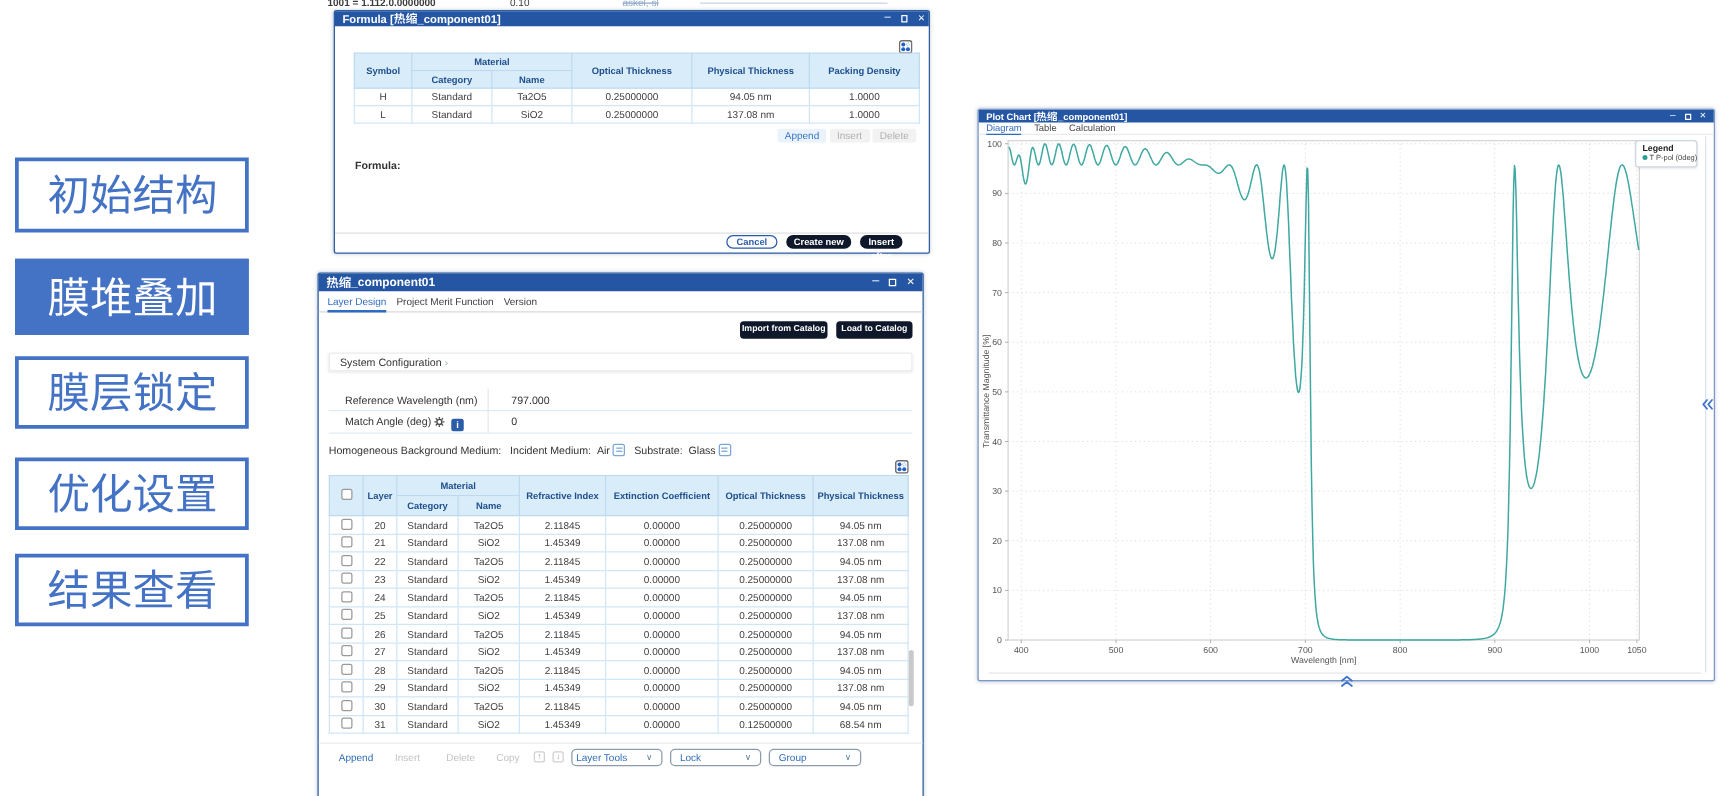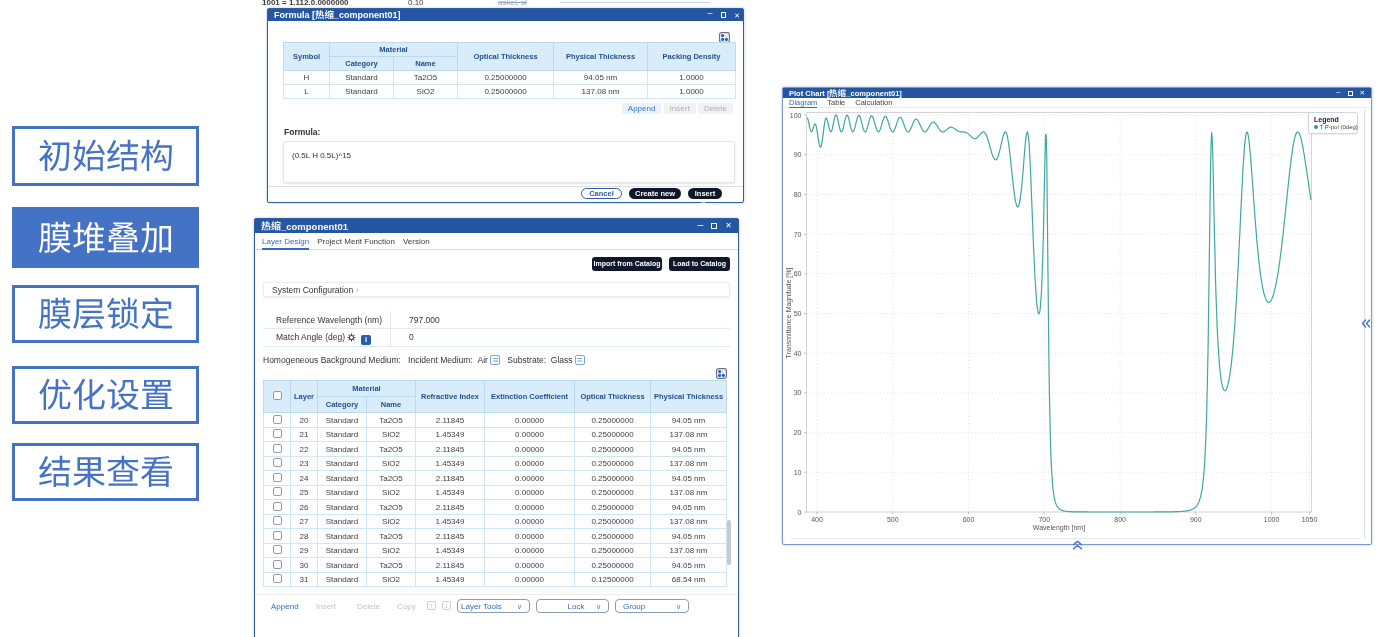--- a/index.html
+++ b/index.html
@@ -130,23 +130,20 @@
           <td>1.0000</td>
         </tr>
   </tbody>
     </table>
   <div class="abs" style="right:10px;top:94px;font-size:8px;">
     <span class="blink" style="background:#eaf3fc;padding:1px 6px;border-radius:2px;">Append</span>
     <span class="gbtn" style="padding:1px 6px;">Insert</span>
     <span class="gbtn" style="padding:1px 6px;">Delete</span>
   </div>
   <div class="abs" style="left:16px;top:118px;font-size:8.5px;font-weight:bold;color:#333;">Formula:</div>
-  <div class="abs" style="left:15px;top:132px;width:452px;height:42px;border:1px solid #e4e4e4;border-radius:2px;box-shadow:0 1px 2px rgba(0,0,0,.1);">
-    <div style="margin:9px 0 0 8px;font-size:8px;color:#333;">(0.5L H 0.5L)^15</div>
-  </div>
   <div class="abs" style="left:0;right:0;top:177px;border-top:1px solid #e0e0e0;"></div>
   <span class="abs" style="left:313px;top:179px;width:41px;height:11px;line-height:10px;border:1px solid #2a5caa;color:#2a5caa;border-radius:6px;font-size:7.5px;font-weight:bold;text-align:center;">Cancel</span>
   <span class="btn abs" style="left:361px;top:179px;width:52px;height:11px;line-height:11px;font-size:7.5px;border-radius:6px;">Create new</span>
   <span class="btn abs" style="left:420px;top:179px;width:34px;height:11px;line-height:11px;font-size:7.5px;border-radius:6px;">Insert after</span>
 </div>
 
 <div class="win" style="left:254px;top:218px;width:485px;height:494px;">
   <div class="tbar" style="height:14px;font-size:9.5px;"><svg style="vertical-align:-1.5px" width="20.0" height="10.0" viewBox="0 0 2000 1000" fill="#ffffff">
         <path transform="translate(0,860) scale(1,-1)" d="M327 109C338 47 346 -35 346 -84L464 -67C463 -18 451 61 438 122ZM531 111C553 49 576 -31 582 -80L702 -57C694 -7 668 71 643 130ZM735 113C780 48 833 -40 854 -94L968 -43C943 12 887 97 841 157ZM156 150C124 80 73 0 33 -47L148 -94C189 -38 239 47 271 120ZM541 851 539 711H422V610H535C532 564 527 522 520 484L461 517L410 443L399 546L300 523V606H404V716H300V847H190V716H57V606H190V498L34 465L58 349L190 382V289C190 277 186 273 172 273C159 273 117 273 77 275C91 244 106 198 109 167C176 167 223 170 257 187C291 205 300 234 300 288V410L406 437L404 434L488 383C461 326 421 279 359 242C385 222 419 180 433 153C504 197 552 252 584 320C622 294 656 270 679 249L739 345C710 368 667 396 620 425C634 480 642 542 646 610H739C734 340 735 171 863 171C938 171 969 207 980 330C953 338 913 356 891 375C888 304 882 274 868 274C837 274 841 433 852 711H651L654 851Z"></path>
         <path transform="translate(1000,860) scale(1,-1)" d="M33 68 60 -45C149 -9 259 36 363 79L343 177C229 135 111 92 33 68ZM578 824C589 804 600 781 611 758H369V576H453C427 483 381 377 322 305L323 343L210 318C268 399 324 492 369 582L278 637C264 603 248 568 230 535L161 530C213 611 263 711 298 804L193 852C162 735 100 609 80 577C60 544 44 522 23 517C37 488 54 435 60 413C75 420 97 426 175 436C145 386 119 347 105 331C77 294 57 271 33 266C45 239 62 190 67 169C89 184 125 197 325 248L322 289C340 268 362 236 373 216C388 232 402 250 416 270V-88H516V454C535 498 551 543 564 586L478 607V660H846V590H960V758H734C720 788 701 827 682 857ZM573 401V-87H674V-47H830V-82H936V401H781L801 473H950V568H562V473H686L674 401ZM674 133H830V46H674ZM674 225V308H830V225Z"></path>
@@ -336,21 +333,21 @@
     </table>
   <div class="abs" style="left:472px;top:301px;width:4px;height:45px;background:#c9c9c9;border-radius:2px;"></div>
   <div class="abs" style="left:0;right:0;top:375px;border-top:1px solid #ececec;"></div>
   <div class="abs" style="left:16px;top:383px;font-size:8px;color:#2f6db8;">Append</div>
   <div class="abs" style="left:61px;top:383px;font-size:8px;color:#c3c3c3;">Insert</div>
   <div class="abs" style="left:102px;top:383px;font-size:8px;color:#c3c3c3;">Delete</div>
   <div class="abs" style="left:142px;top:383px;font-size:8px;color:#c3c3c3;">Copy</div>
   <div class="abs" style="left:172px;top:382px;width:9px;height:9px;border:1px solid #d0d0d0;border-radius:2px;color:#a8a8a8;font-size:7px;text-align:center;line-height:8px;">↑</div>
   <div class="abs" style="left:187px;top:382px;width:9px;height:9px;border:1px solid #d0d0d0;border-radius:2px;color:#a8a8a8;font-size:7px;text-align:center;line-height:8px;">↓</div>
   <span class="dd" style="position:absolute;left:202px;top:380px;width:73px;height:14px;line-height:13px;padding-left:3px;font-size:8px;">Layer Tools<span style="position:absolute;right:7px;top:0px;font-size:7px;color:#5b7ea8;">∨</span></span>
-  <span class="dd" style="position:absolute;left:281px;top:380px;width:73px;height:14px;line-height:13px;padding-left:7px;font-size:8px;text-align:center;">Lock<span style="position:absolute;right:7px;top:0px;font-size:7px;color:#5b7ea8;">∨</span></span>
+  <span class="dd" style="position:absolute;left:281px;top:380px;width:73px;height:14px;line-height:13px;padding-left:7px;font-size:8px;">Lock<span style="position:absolute;right:7px;top:0px;font-size:7px;color:#5b7ea8;">∨</span></span>
   <span class="dd" style="position:absolute;left:360px;top:380px;width:74px;height:14px;line-height:13px;padding-left:7px;font-size:8px;">Group<span style="position:absolute;right:7px;top:0px;font-size:7px;color:#5b7ea8;">∨</span></span>
 </div>
 
 <div class="win" style="left:782px;top:87px;width:590px;height:458px;border-color:#7c98c6;">
   <div class="tbar" style="height:10px;font-size:7.5px;">Plot Chart [<svg style="vertical-align:-1px" width="17.0" height="8.5" viewBox="0 0 2000 1000" fill="#ffffff">
         <path transform="translate(0,860) scale(1,-1)" d="M327 109C338 47 346 -35 346 -84L464 -67C463 -18 451 61 438 122ZM531 111C553 49 576 -31 582 -80L702 -57C694 -7 668 71 643 130ZM735 113C780 48 833 -40 854 -94L968 -43C943 12 887 97 841 157ZM156 150C124 80 73 0 33 -47L148 -94C189 -38 239 47 271 120ZM541 851 539 711H422V610H535C532 564 527 522 520 484L461 517L410 443L399 546L300 523V606H404V716H300V847H190V716H57V606H190V498L34 465L58 349L190 382V289C190 277 186 273 172 273C159 273 117 273 77 275C91 244 106 198 109 167C176 167 223 170 257 187C291 205 300 234 300 288V410L406 437L404 434L488 383C461 326 421 279 359 242C385 222 419 180 433 153C504 197 552 252 584 320C622 294 656 270 679 249L739 345C710 368 667 396 620 425C634 480 642 542 646 610H739C734 340 735 171 863 171C938 171 969 207 980 330C953 338 913 356 891 375C888 304 882 274 868 274C837 274 841 433 852 711H651L654 851Z"></path>
         <path transform="translate(1000,860) scale(1,-1)" d="M33 68 60 -45C149 -9 259 36 363 79L343 177C229 135 111 92 33 68ZM578 824C589 804 600 781 611 758H369V576H453C427 483 381 377 322 305L323 343L210 318C268 399 324 492 369 582L278 637C264 603 248 568 230 535L161 530C213 611 263 711 298 804L193 852C162 735 100 609 80 577C60 544 44 522 23 517C37 488 54 435 60 413C75 420 97 426 175 436C145 386 119 347 105 331C77 294 57 271 33 266C45 239 62 190 67 169C89 184 125 197 325 248L322 289C340 268 362 236 373 216C388 232 402 250 416 270V-88H516V454C535 498 551 543 564 586L478 607V660H846V590H960V758H734C720 788 701 827 682 857ZM573 401V-87H674V-47H830V-82H936V401H781L801 473H950V568H562V473H686L674 401ZM674 133H830V46H674ZM674 225V308H830V225Z"></path>
       </svg>_component01]
     <span class="ctl" style="font-size:8px;gap:7px;">
         <span style="margin-top:-3px">–</span>

